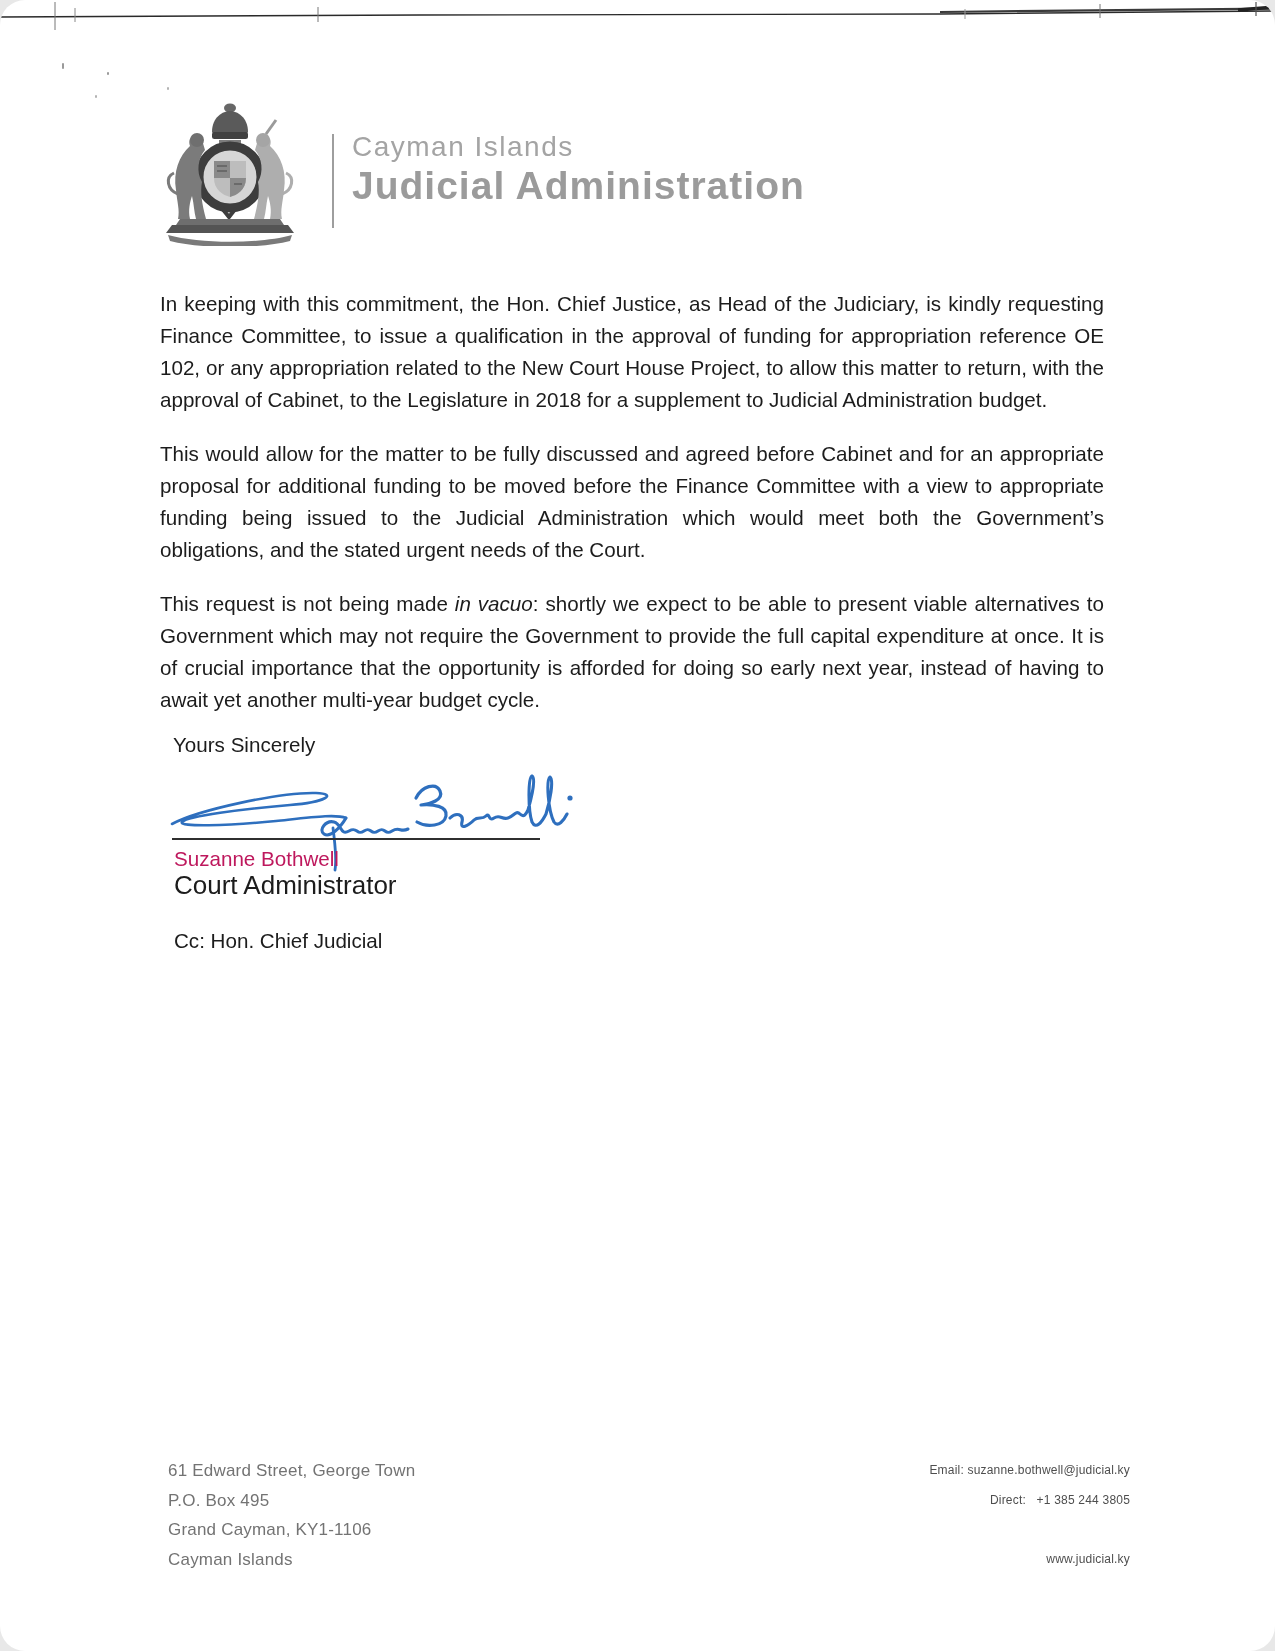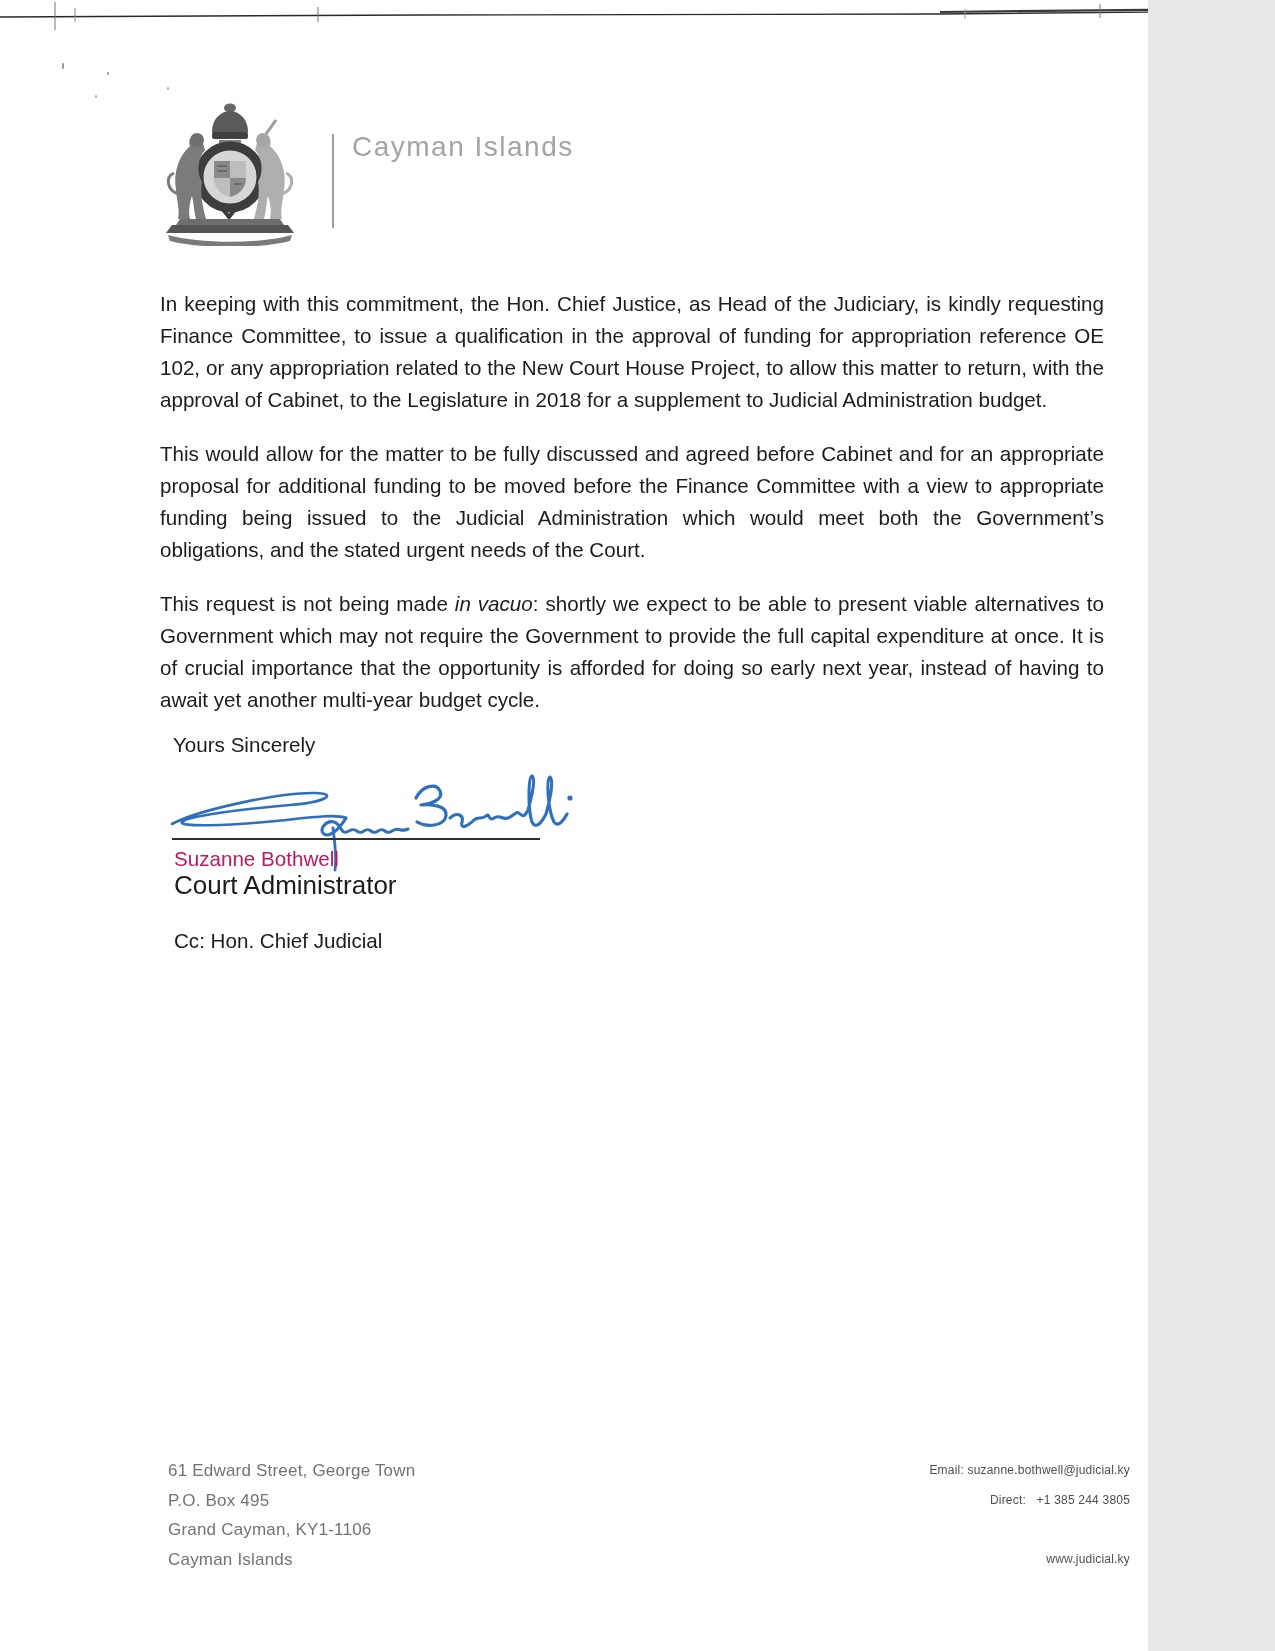--- a/index.html
+++ b/index.html
@@ -1,22 +1,23 @@
 <!DOCTYPE html>
 <html><head>
 <meta charset="utf-8">
 <style>
   html,body{margin:0;padding:0;background:#e8e8e8;}
   .page{
     position:relative;
-    width:1148px;height:1651px;
+    width:1275px;height:1651px;
     background:#ffffff;
     font-family:"Liberation Sans", sans-serif;
     color:#1f1f1f;
     overflow:hidden;
+    border-radius:25px;
   }
   
   .scan-top{position:absolute;left:0;top:0;width:1275px;height:40px;}
   .speck{position:absolute;background:#9a9a9a;border-radius:1px;}
   
   .letterhead{position:absolute;left:150px;top:98px;display:flex;align-items:flex-start;}
   .crest{width:160px;height:148px;flex:0 0 auto;}
   .lh-divider{width:2px;height:94px;background:#9e9e9e;margin:36px 0 0 22px;}
   .lh-text{margin:34px 0 0 18px;}
   .lh-line1{
@@ -103,20 +104,21 @@
       <path d="M132 96 C143 92 145 79 136 75" stroke="#aeaeae" stroke-width="3" fill="none"></path>
 
       <path d="M30 121 h100 l4 6 H26 Z" fill="#6e6e6e"></path>
       <path d="M22 127 h116 l6 8 H16 Z" fill="#545454"></path>
 
       <path d="M18 137 C50 146 110 146 142 137 L140 143 C108 151 52 151 20 143 Z" fill="#7a7a7a"></path>
     </svg>
     <div class="lh-divider"></div>
     <div class="lh-text">
       <div class="lh-line1">Cayman Islands</div>
+      <div class="lh-line2">Judicial Administration</div>
     </div>
   </header>
 
   <main class="body-text">
     <p class="para">In keeping with this commitment, the Hon. Chief Justice, as Head of the Judiciary, is kindly requesting Finance Committee, to issue a qualification in the approval of funding for appropriation reference OE 102, or any appropriation related to the New Court House Project, to allow this matter to return, with the approval of Cabinet, to the Legislature in 2018 for a supplement to Judicial Administration budget.</p>
     <p class="para">This would allow for the matter to be fully discussed and agreed before Cabinet and for an appropriate proposal for additional funding to be moved before the Finance Committee with a view to appropriate funding being issued to the Judicial Administration which would meet both the Government’s obligations, and the stated urgent needs of the Court.</p>
     <p class="para"><span>This request is not being made </span><em>in vacuo</em><span>: shortly we expect to be able to present viable alternatives to Government which may not require the Government to provide the full capital expenditure at once. It is of crucial importance that the opportunity is afforded for doing so early next year, instead of having to await yet another multi-year budget cycle.</span></p>
   </main>
 
   <div class="closing">Yours Sincerely</div>

